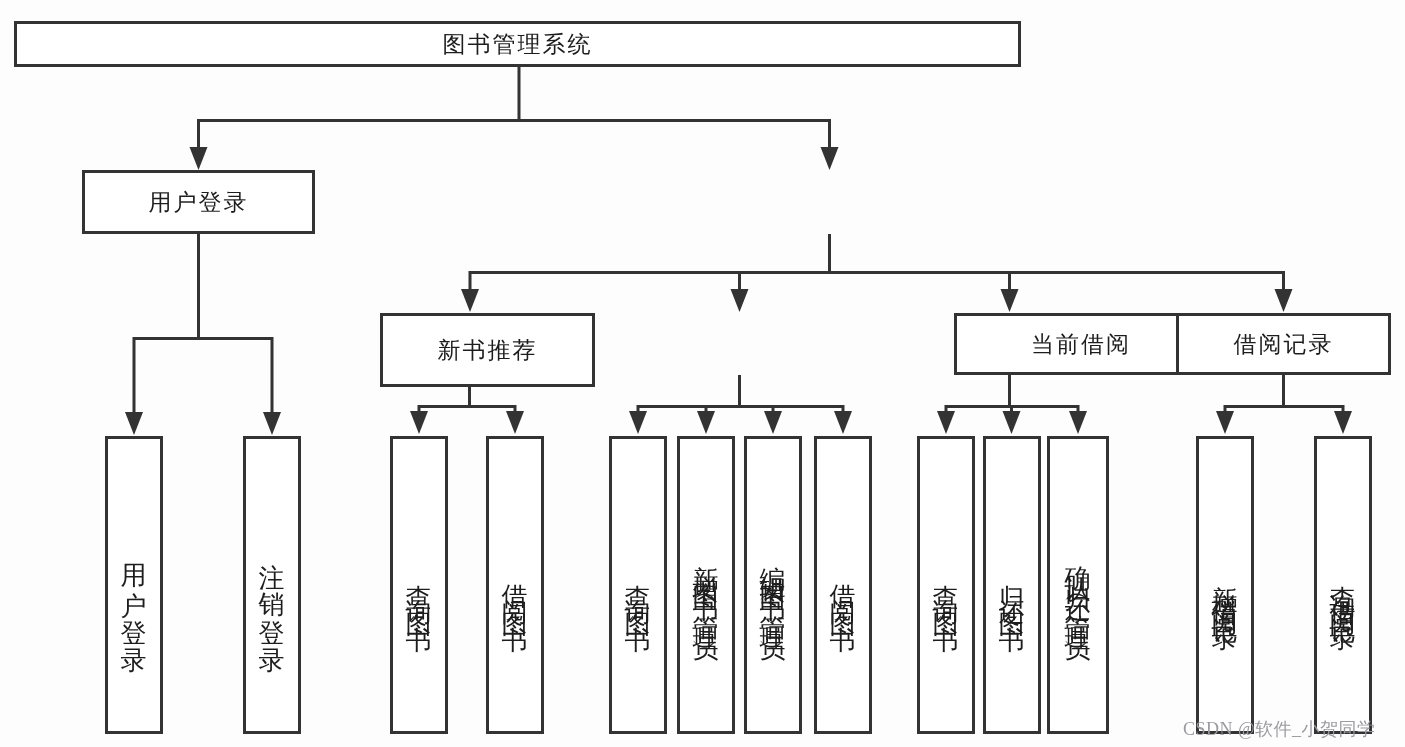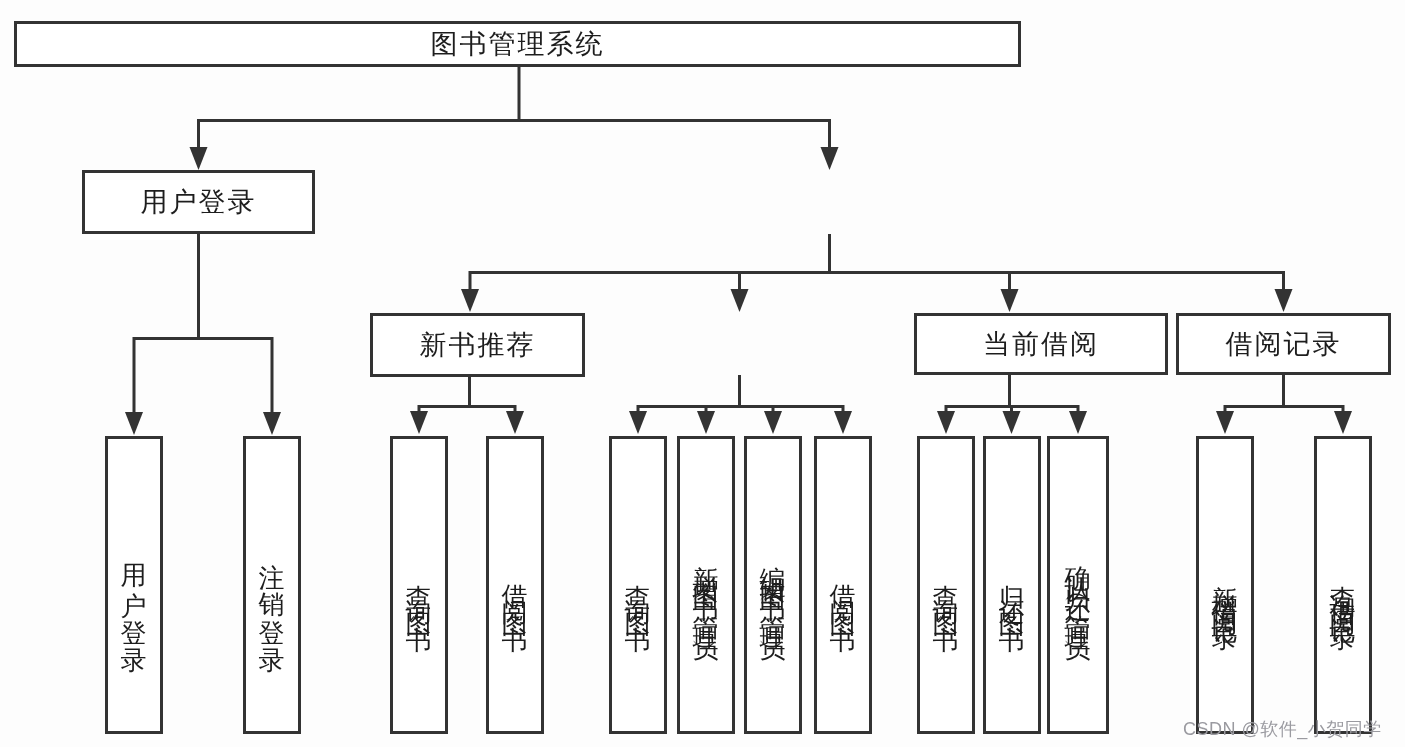--- a/index.html
+++ b/index.html
@@ -12,21 +12,21 @@
   }
   .connectors{position:absolute;left:0;top:0;width:1405px;height:747px;}
   .box{
     position:absolute;
     box-sizing:border-box;
     border:3px solid #333333;
     background:#ffffff;
     display:flex;align-items:center;justify-content:center;
     color:#1d1d1d;
   }
-  .h{font-size:27px;letter-spacing:2px;white-space:nowrap;}
+  .h{font-size:23px;letter-spacing:2px;white-space:nowrap;}
   .v{font-size:26px;}
   .v .vtext{
     writing-mode:vertical-rl;
     text-orientation:mixed;
     line-height:1;
     white-space:nowrap;
   }
   .gap-xl .vtext{letter-spacing:28px;margin-inline-end:-28px;}
   .gap-lg .vtext{letter-spacing:14px;margin-inline-end:-14px;}
   .gap-md .vtext{letter-spacing:8px;margin-inline-end:-8px;}
@@ -86,24 +86,24 @@
   </svg>
 
   <div class="box h" style="left:14px;top:21px;width:1007px;height:46px">
     <span>图书管理系统</span>
   </div>
 
   <div class="box h" style="left:82px;top:170px;width:233px;height:64px">
     <span>用户登录</span>
   </div>
 
-  <div class="box h" style="left:370px;top:313px;width:215px;height:64px">
+  <div class="box h" style="left:380px;top:313px;width:215px;height:74px">
     <span>新书推荐</span>
   </div>
-  <div class="box h" style="left:914px;top:313px;width:254px;height:62px">
+  <div class="box h" style="left:954px;top:313px;width:254px;height:62px">
     <span>当前借阅</span>
   </div>
   <div class="box h" style="left:1176px;top:313px;width:215px;height:62px">
     <span>借阅记录</span>
   </div>
 
   <div class="box v gap-xl" style="left:105px;top:436px;width:58px;height:298px">
     <span class="vtext">用户登录</span>
   </div>
   <div class="box v gap-xl" style="left:243px;top:436px;width:58px;height:298px">
@@ -140,15 +140,15 @@
     <span class="vtext">确认归还（管理员）</span>
   </div>
 
   <div class="box v gap-md" style="left:1196px;top:436px;width:58px;height:298px">
     <span class="vtext">新增借阅记录</span>
   </div>
   <div class="box v gap-md" style="left:1314px;top:436px;width:58px;height:298px">
     <span class="vtext">查询借阅记录</span>
   </div>
 
-  <div class="watermark" style="color: rgb(154, 154, 160);">CSDN @软件_小贺同学</div>
+  <div class="watermark" style="color: rgb(154, 154, 160); font-family: Liberation Serif, serif;">CSDN @软件_小贺同学</div>
 
 </div>
 
 </body></html>

